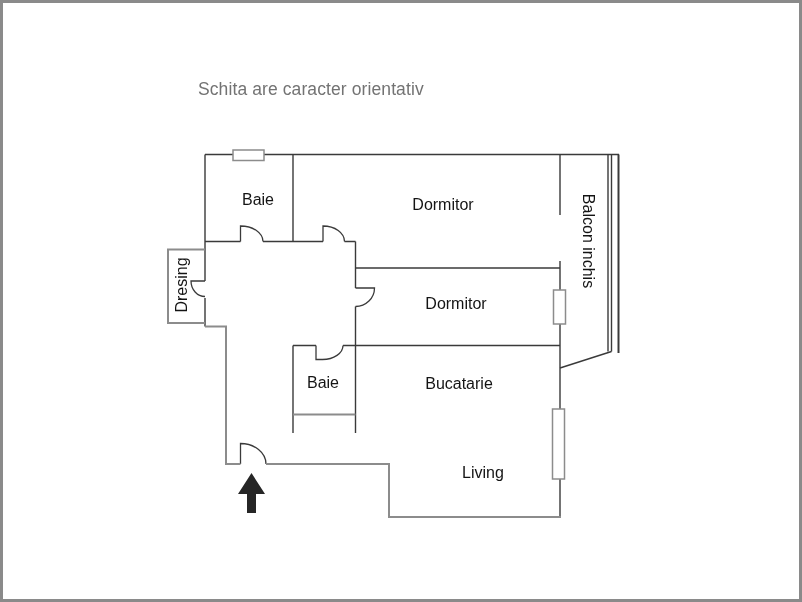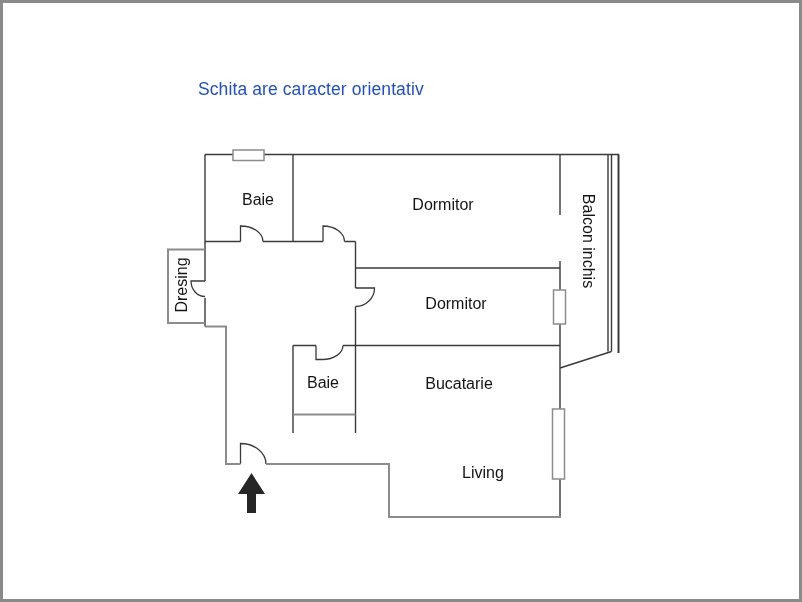--- a/index.html
+++ b/index.html
@@ -9,21 +9,21 @@
     box-sizing:border-box;
     border:3px solid #8a8a8a;
     background:#ffffff;
     font-family:"Liberation Sans", sans-serif;
     overflow:hidden;
   }
   #title{
     position:absolute;
     left:195px;top:76px;
     font-size:17.5px;
-    color:#1d4ed8;
+    color:#737373;
     letter-spacing:0.1px;
     white-space:nowrap;
   }
   svg{position:absolute;left:0;top:0;}
   .room-label{
     font-family:"Liberation Sans", sans-serif;
     font-size:16px;
     fill:#141414;
   }
 </style>

